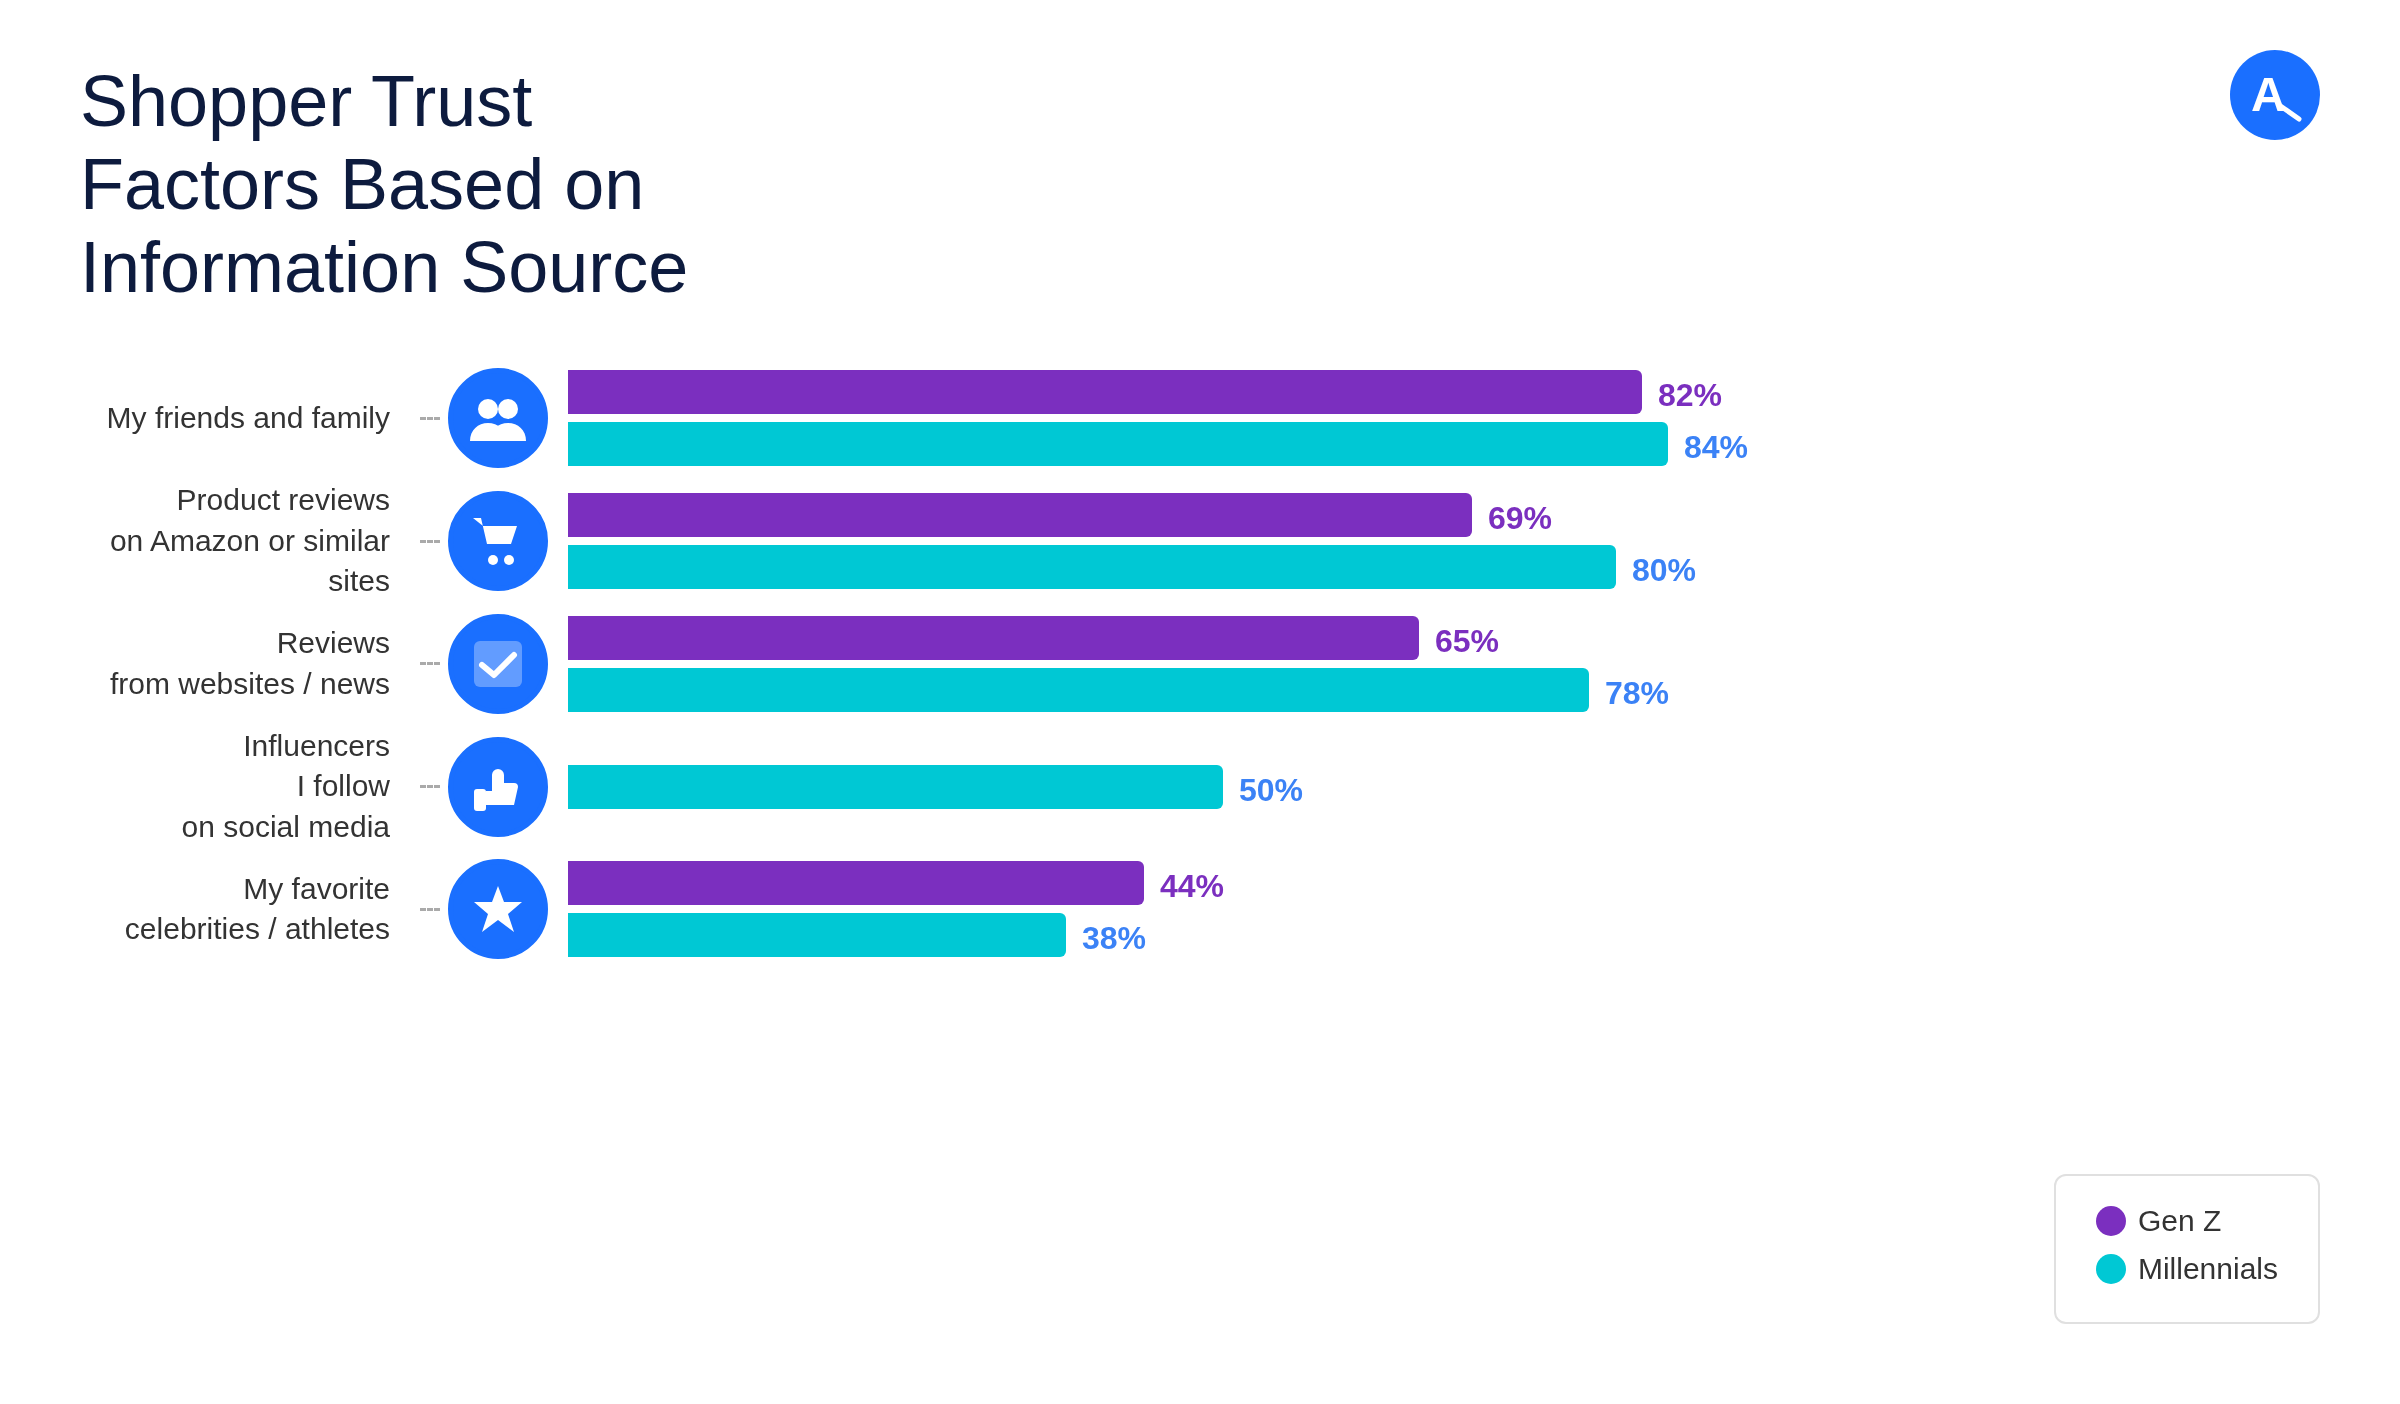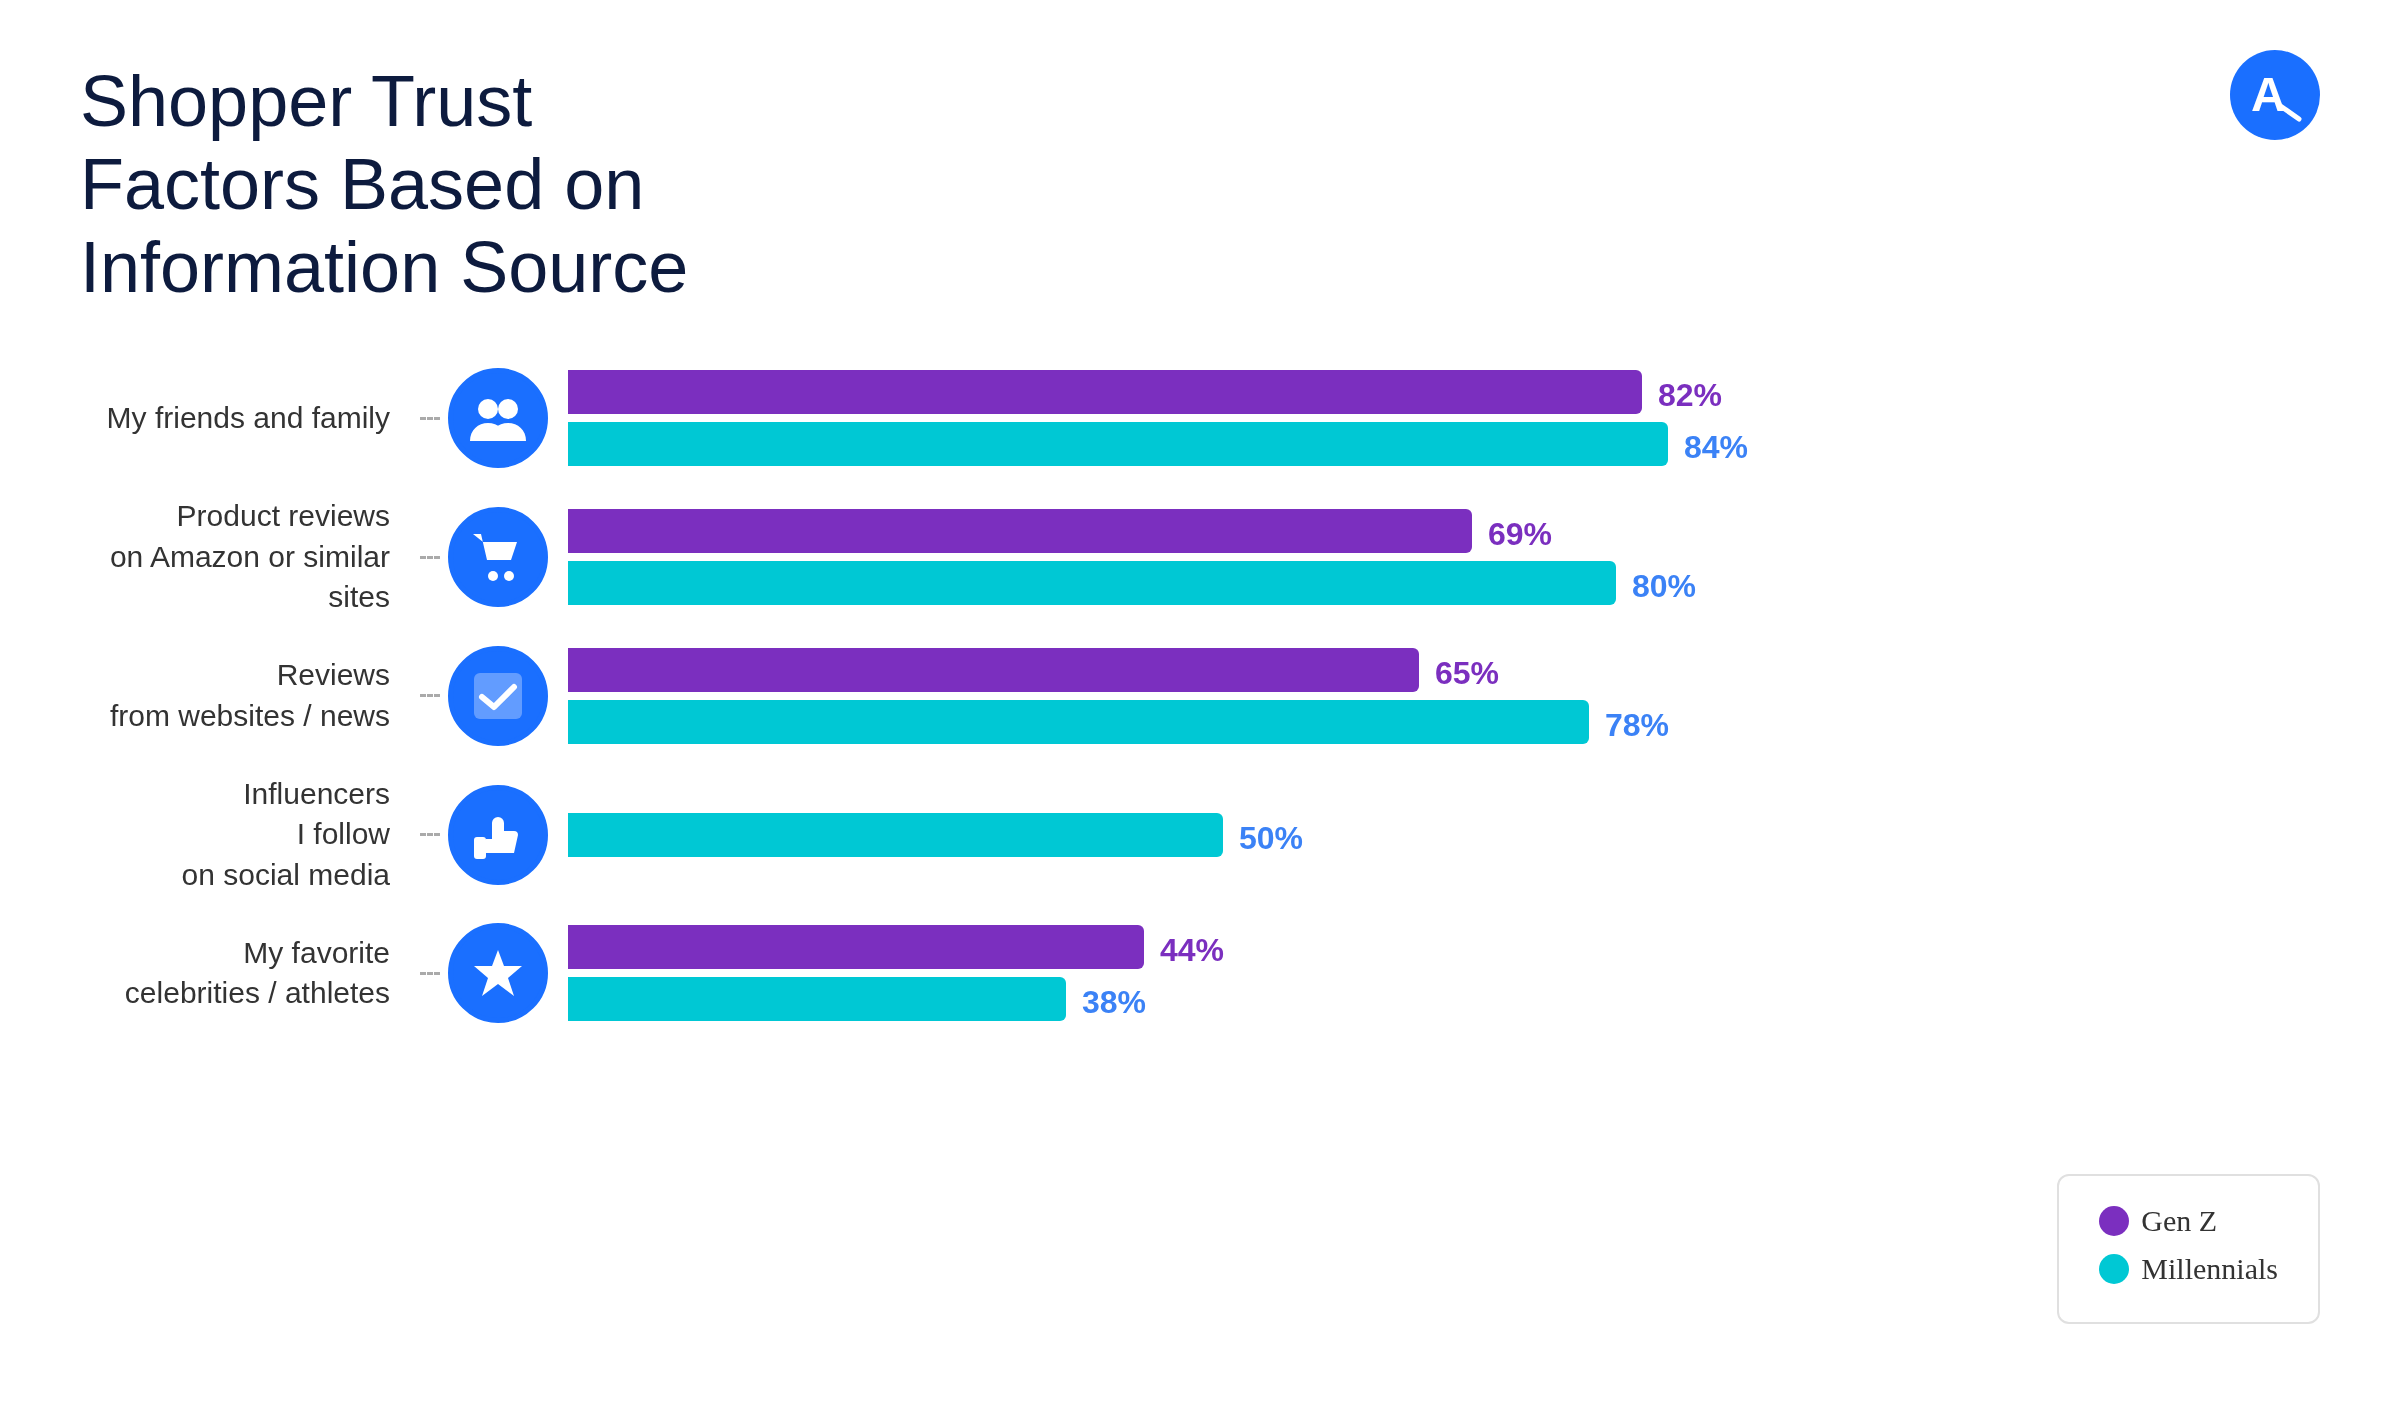--- a/index.html
+++ b/index.html
@@ -43,21 +43,21 @@
       background: #1a6fff;
       border-radius: 50%;
       display: flex;
       align-items: center;
       justify-content: center;
     }
 
     .chart-area {
       display: flex;
       flex-direction: column;
-      gap: 28px;
+      gap: 12px;
       margin-top: 20px;
     }
 
     .chart-row {
       display: flex;
       align-items: center;
       gap: 0;
     }
 
     .row-label {
@@ -148,21 +148,20 @@
       background: white;
     }
 
     .legend-item {
       display: flex;
       align-items: center;
       gap: 12px;
       font-size: 30px;
       color: #333;
       margin-bottom: 14px;
-      font-family: Liberation Serif, serif;
     }
 
     .legend-item:last-child {
       margin-bottom: 8px;
     }
 
     .legend-dot {
       width: 30px;
       height: 30px;
       border-radius: 50%;

